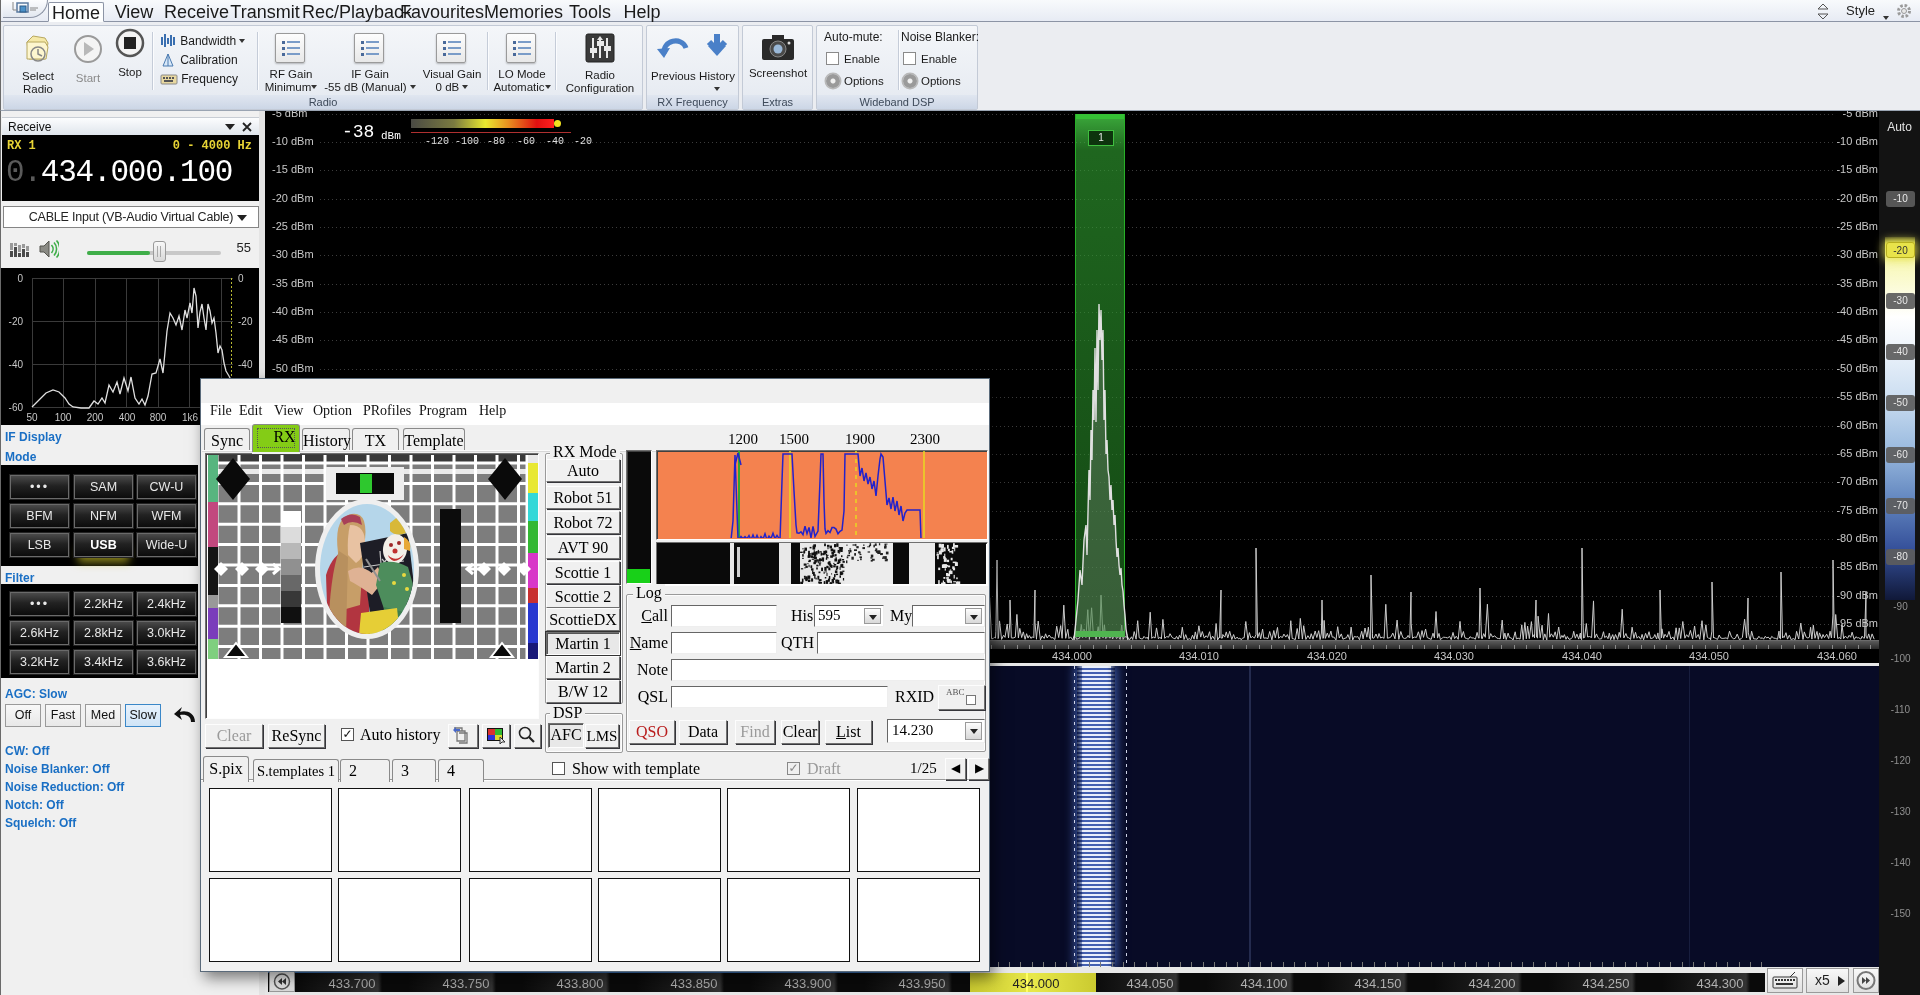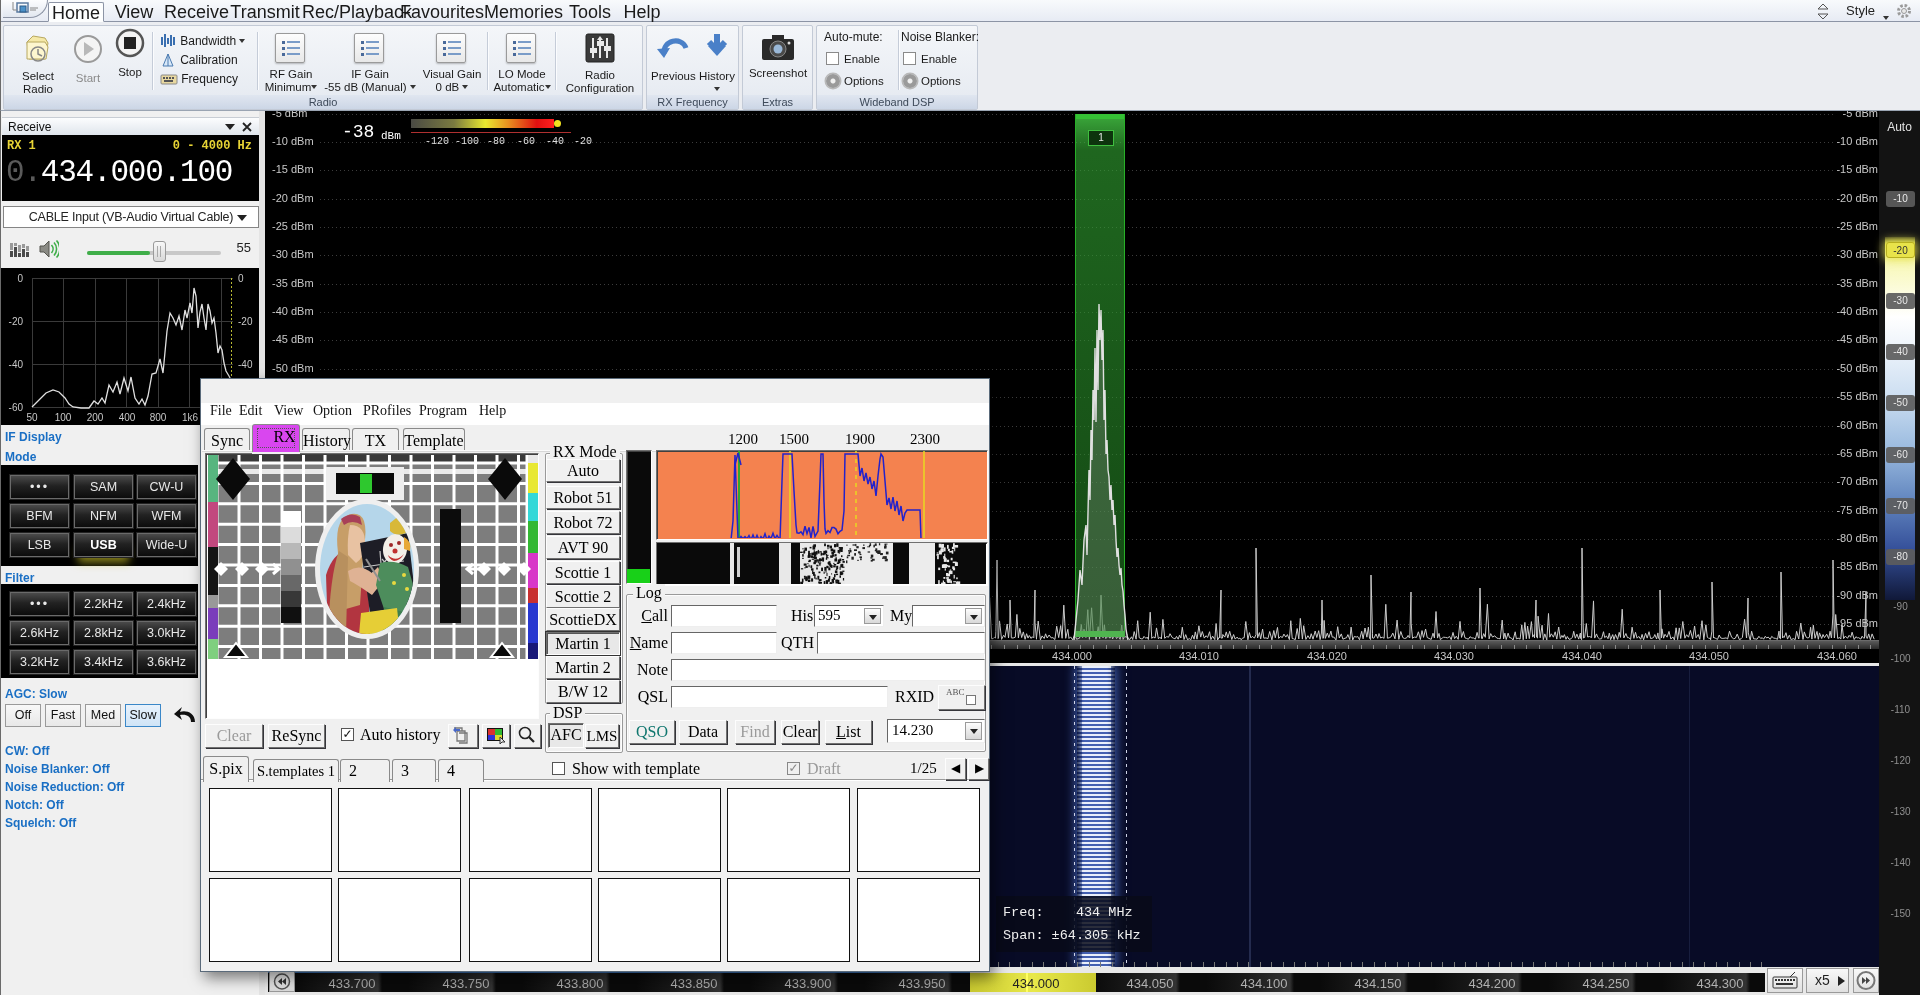--- a/index.html
+++ b/index.html
@@ -489,22 +489,20 @@
 <div class="abs" id="waterfall">
   <div class="abs" style="left:990px;top:0;width:2px;height:301px;background:rgba(120,140,200,.25);"></div>
   <div class="abs" style="left:1430px;top:0;width:1px;height:301px;background:rgba(120,140,200,.15);"></div>
   <div id="wfsig">
       <div style="position:absolute;left:0;top:0;width:7px;height:301px;background:linear-gradient(90deg,rgba(7,11,36,.75),rgba(7,11,36,0));"></div>
       <div style="position:absolute;right:0;top:0;width:8px;height:301px;background:linear-gradient(270deg,rgba(7,11,36,.75),rgba(7,11,36,0));"></div>
     </div>
   <div class="abs" style="left:823px;top:0;width:29px;height:301px;background:repeating-linear-gradient(180deg,rgba(255,255,255,.75) 0 1.5px,rgba(150,180,245,.2) 1.5px 4px);"></div>
   <div class="wdash" style="left:815px;"></div>
   <div class="wdash" style="left:867px;"></div>
-  <div id="freqinfo">Freq:    434 MHz
-Span: ±64.305 kHz</div>
 </div>
 <div class="abs" id="bottombar">
   <div class="abs" style="left:9px;top:4px;width:702px;height:2px;background:#3f74b8;"></div>
     <div id="fbar">
     <div style="position:absolute;left:702px;top:0;width:126px;height:19px;background:linear-gradient(90deg,#caca30,#e8e84a 50%,#caca30);"></div>
     <div style="position:absolute;left:758px;top:0;width:2px;height:19px;background:#ffff60;"></div>
     <div class="fbl" style="left:44px;color:#b0b0b0;">433.700</div>
       <div class="fbl" style="left:158px;color:#b0b0b0;">433.750</div>
       <div class="fbl" style="left:272px;color:#b0b0b0;">433.800</div>
       <div class="fbl" style="left:386px;color:#b0b0b0;">433.850</div>
@@ -569,21 +567,21 @@
   <div id="mmenu">
     <span style="position:absolute;left:9px;">File</span>
     <span style="position:absolute;left:38px;">Edit</span>
     <span style="position:absolute;left:73px;">View</span>
     <span style="position:absolute;left:112px;">Option</span>
     <span style="position:absolute;left:162px;">PRofiles</span>
     <span style="position:absolute;left:218px;">Program</span>
     <span style="position:absolute;left:278px;">Help</span>
   </div>
   <div class="mtab" style="left:3px;top:49px;width:46px;height:23px;line-height:23px;">Sync</div>
-  <div class="mtab" style="left:51px;top:45px;width:48px;height:28px;line-height:24px;background:#d946ef;z-index:2;box-shadow:0 2px 0 #f0f0f0;padding-left:17px;">RX</div>
+  <div class="mtab" style="left:51px;top:45px;width:48px;height:28px;line-height:24px;background:#84cc16;z-index:2;box-shadow:0 2px 0 #f0f0f0;padding-left:17px;">RX</div>
   <div class="mtab" style="left:101px;top:49px;width:48px;height:23px;line-height:23px;">History</div>
   <div class="mtab" style="left:151px;top:49px;width:47px;height:23px;line-height:23px;">TX</div>
   <div class="mtab" style="left:202px;top:49px;width:62px;height:23px;line-height:23px;">Template</div>
   <div style="position:absolute;left:56px;top:49px;width:38px;height:20px;border:1px dotted #555;z-index:3;"></div>
 
   <div style="position:absolute;left:1px;top:71px;width:786px;height:2px;background:#fbfbfb;border-bottom:1px solid #d8d8d8;"></div>
     <div class="sunken" style="position:absolute;left:4px;top:74px;width:334px;height:266px;background:#fff;">
       <svg width="330" height="204" style="position:absolute;left:2px;top:1px;">
 <rect width="330" height="204" fill="#7d7d7d"></rect>
 <rect x="0" y="0" width="330" height="7" fill="#3a3a3a"></rect>
@@ -1019,21 +1017,21 @@
   <div class="loginput" style="left:616px;top:253px;width:168px;"></div>
   <div class="loglbl" style="left:417px;top:282px;width:50px;text-align:right;">Note</div>
   <div class="loginput" style="left:470px;top:280px;width:314px;"></div>
   <div class="loglbl" style="left:417px;top:309px;width:50px;text-align:right;">QSL</div>
   <div class="loginput" style="left:470px;top:307px;width:217px;"></div>
   <div class="loglbl" style="left:694px;top:309px;">RXID</div>
   <div class="win-btn3d" style="position:absolute;left:737px;top:306px;width:47px;height:25px;">
       <span style="position:absolute;left:7px;top:1px;font-size:9px;color:#555;">ABC</span>
       <div style="position:absolute;right:8px;bottom:4px;width:10px;height:10px;border:1px solid #777;background:#fff;"></div>
     </div>
-  <div class="win-btn3d logbtn" style="left:428px;top:341px;width:46px;color:#0f766e;">QSO</div>
+  <div class="win-btn3d logbtn" style="left:428px;top:341px;width:46px;color:#b91c1c;">QSO</div>
   <div class="win-btn3d logbtn" style="left:478px;top:341px;width:48px;">Data</div>
   <div class="win-btn3d logbtn" style="left:534px;top:341px;width:40px;color:#9a9a9a;">Find</div>
   <div class="win-btn3d logbtn" style="left:580px;top:341px;width:38px;">Clear</div>
   <div class="win-btn3d logbtn" style="left:624px;top:341px;width:47px;"><u>L</u>ist</div>
   <div class="loginput" style="left:686px;top:340px;width:98px;height:24px;font-size:15px;padding:2px 0 0 4px;">14.230<span class="combo-arrow"></span></div>
 
   <div style="position:absolute;left:0px;top:401px;width:788px;height:1px;background:#fff;box-shadow:0 -1px 0 #9a9a9a;"></div>
   <div class="mtab" style="left:2px;top:377px;width:46px;height:26px;line-height:24px;z-index:2;box-shadow:0 2px 0 #f0f0f0;">S.pix</div>
   <div class="mtab" style="left:52px;top:380px;width:86px;height:23px;line-height:22px;font-size:14.5px;white-space:nowrap;">S.templates 1</div>
   <div class="mtab" style="left:139px;top:380px;width:50px;height:23px;line-height:22px;text-align:left;padding-left:8px;">2</div>

